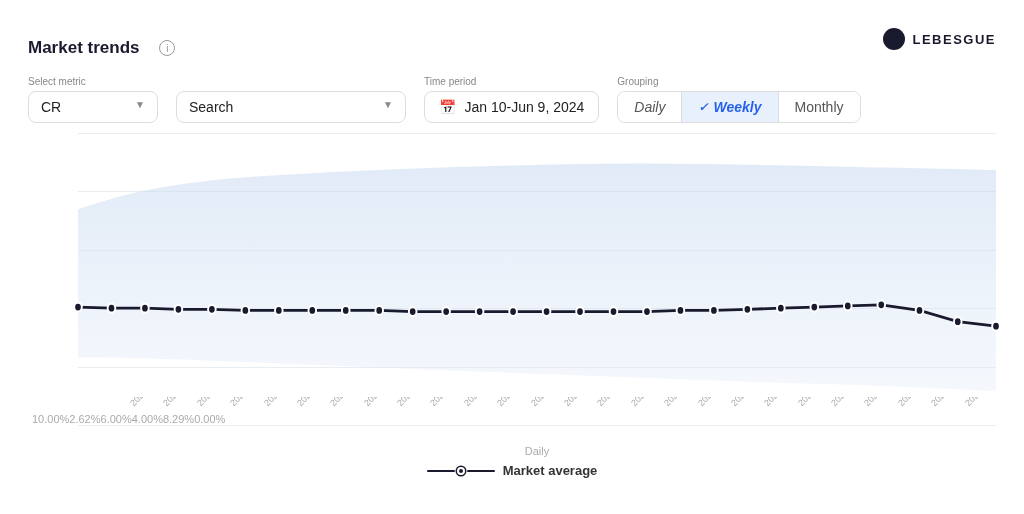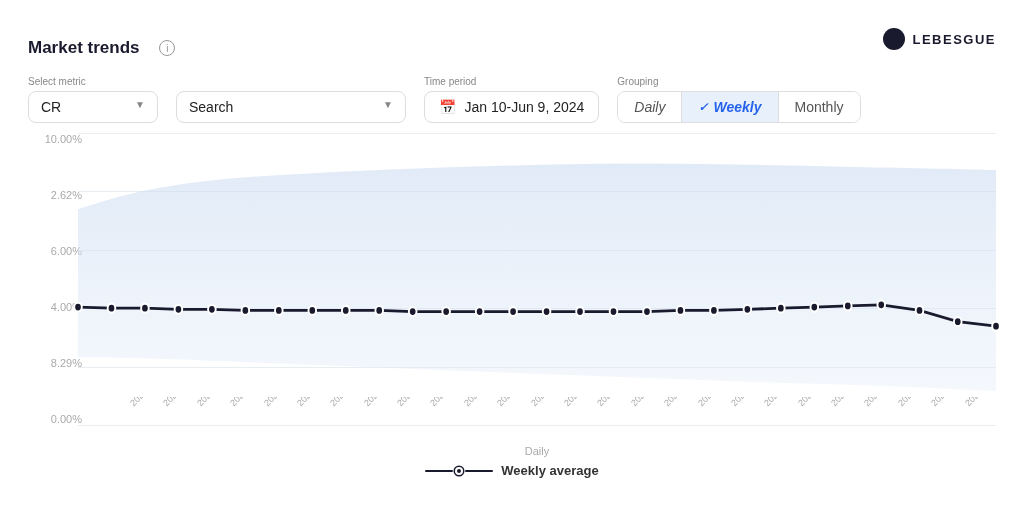--- a/index.html
+++ b/index.html
@@ -20,21 +20,21 @@
     .chevron { font-size: 10px; color: #888; }
     .date-box { display: flex; align-items: center; border: 1.5px solid #ddd; border-radius: 8px; padding: 7px 14px; background: #fff; cursor: pointer; font-size: 14px; color: #222; gap: 8px; }
     .cal-icon { font-size: 14px; color: #555; }
     .grouping-group { display: flex; flex-direction: column; gap: 4px; }
     .grouping-buttons { display: flex; border: 1.5px solid #ddd; border-radius: 8px; overflow: hidden; }
     .group-btn { padding: 7px 16px; font-size: 14px; cursor: pointer; background: #fff; border: none; color: #555; display: flex; align-items: center; gap: 5px; }
     .group-btn.active { background: #e8f0fb; color: #2563eb; font-weight: 600; }
     .group-btn:not(:last-child) { border-right: 1.5px solid #ddd; font-style: italic; }
     .check-icon { color: #2563eb; font-size: 12px; }
     .chart-area { position: relative; width: 100%; height: 320px; margin-top: 5px; }
-    .y-axis { position: absolute; left: 12px; top: 0; height: 100%; width: 50px; display: flex; flex-direction: column; justify-content: space-between; align-items: flex-end; padding-right: 8px; padding-bottom: 28px; }
+    .y-axis { position: absolute; left: 4px; top: 0; height: 100%; width: 50px; display: flex; flex-direction: row; justify-content: space-between; align-items: flex-end; padding-right: 8px; padding-bottom: 28px; }
     .y-label { font-size: 11px; color: #aaa; }
     .chart-inner { position: absolute; left: 50px; right: 0; top: 0; bottom: 28px; }
     .grid-lines { position: absolute; left: 0; right: 0; top: 0; bottom: 0; }
     .grid-line { position: absolute; left: 0; right: 0; border-top: 1px solid #e8edf2; }
     svg.chart-svg { position: absolute; left: 0; top: 0; width: 100%; height: 100%; overflow: visible; }
     .x-axis { position: absolute; left: 50px; right: 0; bottom: 0; height: 28px; display: flex; justify-content: space-between; align-items: flex-start; overflow: hidden; }
     .x-label { font-size: 9px; color: #aaa; transform: rotate(-45deg); transform-origin: top left; white-space: nowrap; margin-top: 4px; }
     .legend { display: flex; align-items: center; justify-content: center; gap: 8px; margin-top: 6px; font-size: 13px; color: #333; font-weight: 600; }
     .legend-line { width: 28px; height: 2px; background: #1a1a2e; border-radius: 2px; }
     .legend-dot { width: 8px; height: 8px; border-radius: 50%; background: #1a1a2e; border: 2px solid #fff; box-shadow: 0 0 0 1.5px #1a1a2e; }
@@ -184,15 +184,15 @@
   </div>
 
   <div style="text-align:center; font-size:11px; color:#aaa; margin-top:-8px; margin-left:50px;">Daily</div>
 
   <div class="legend">
     <div style="display:flex;align-items:center;gap:2px;">
       <div class="legend-line"></div>
       <div class="legend-dot"></div>
       <div class="legend-line"></div>
     </div>
-    <span>Weekly average</span>
+    <span>Market average</span>
   </div>
 </div>
 
 </body></html>

